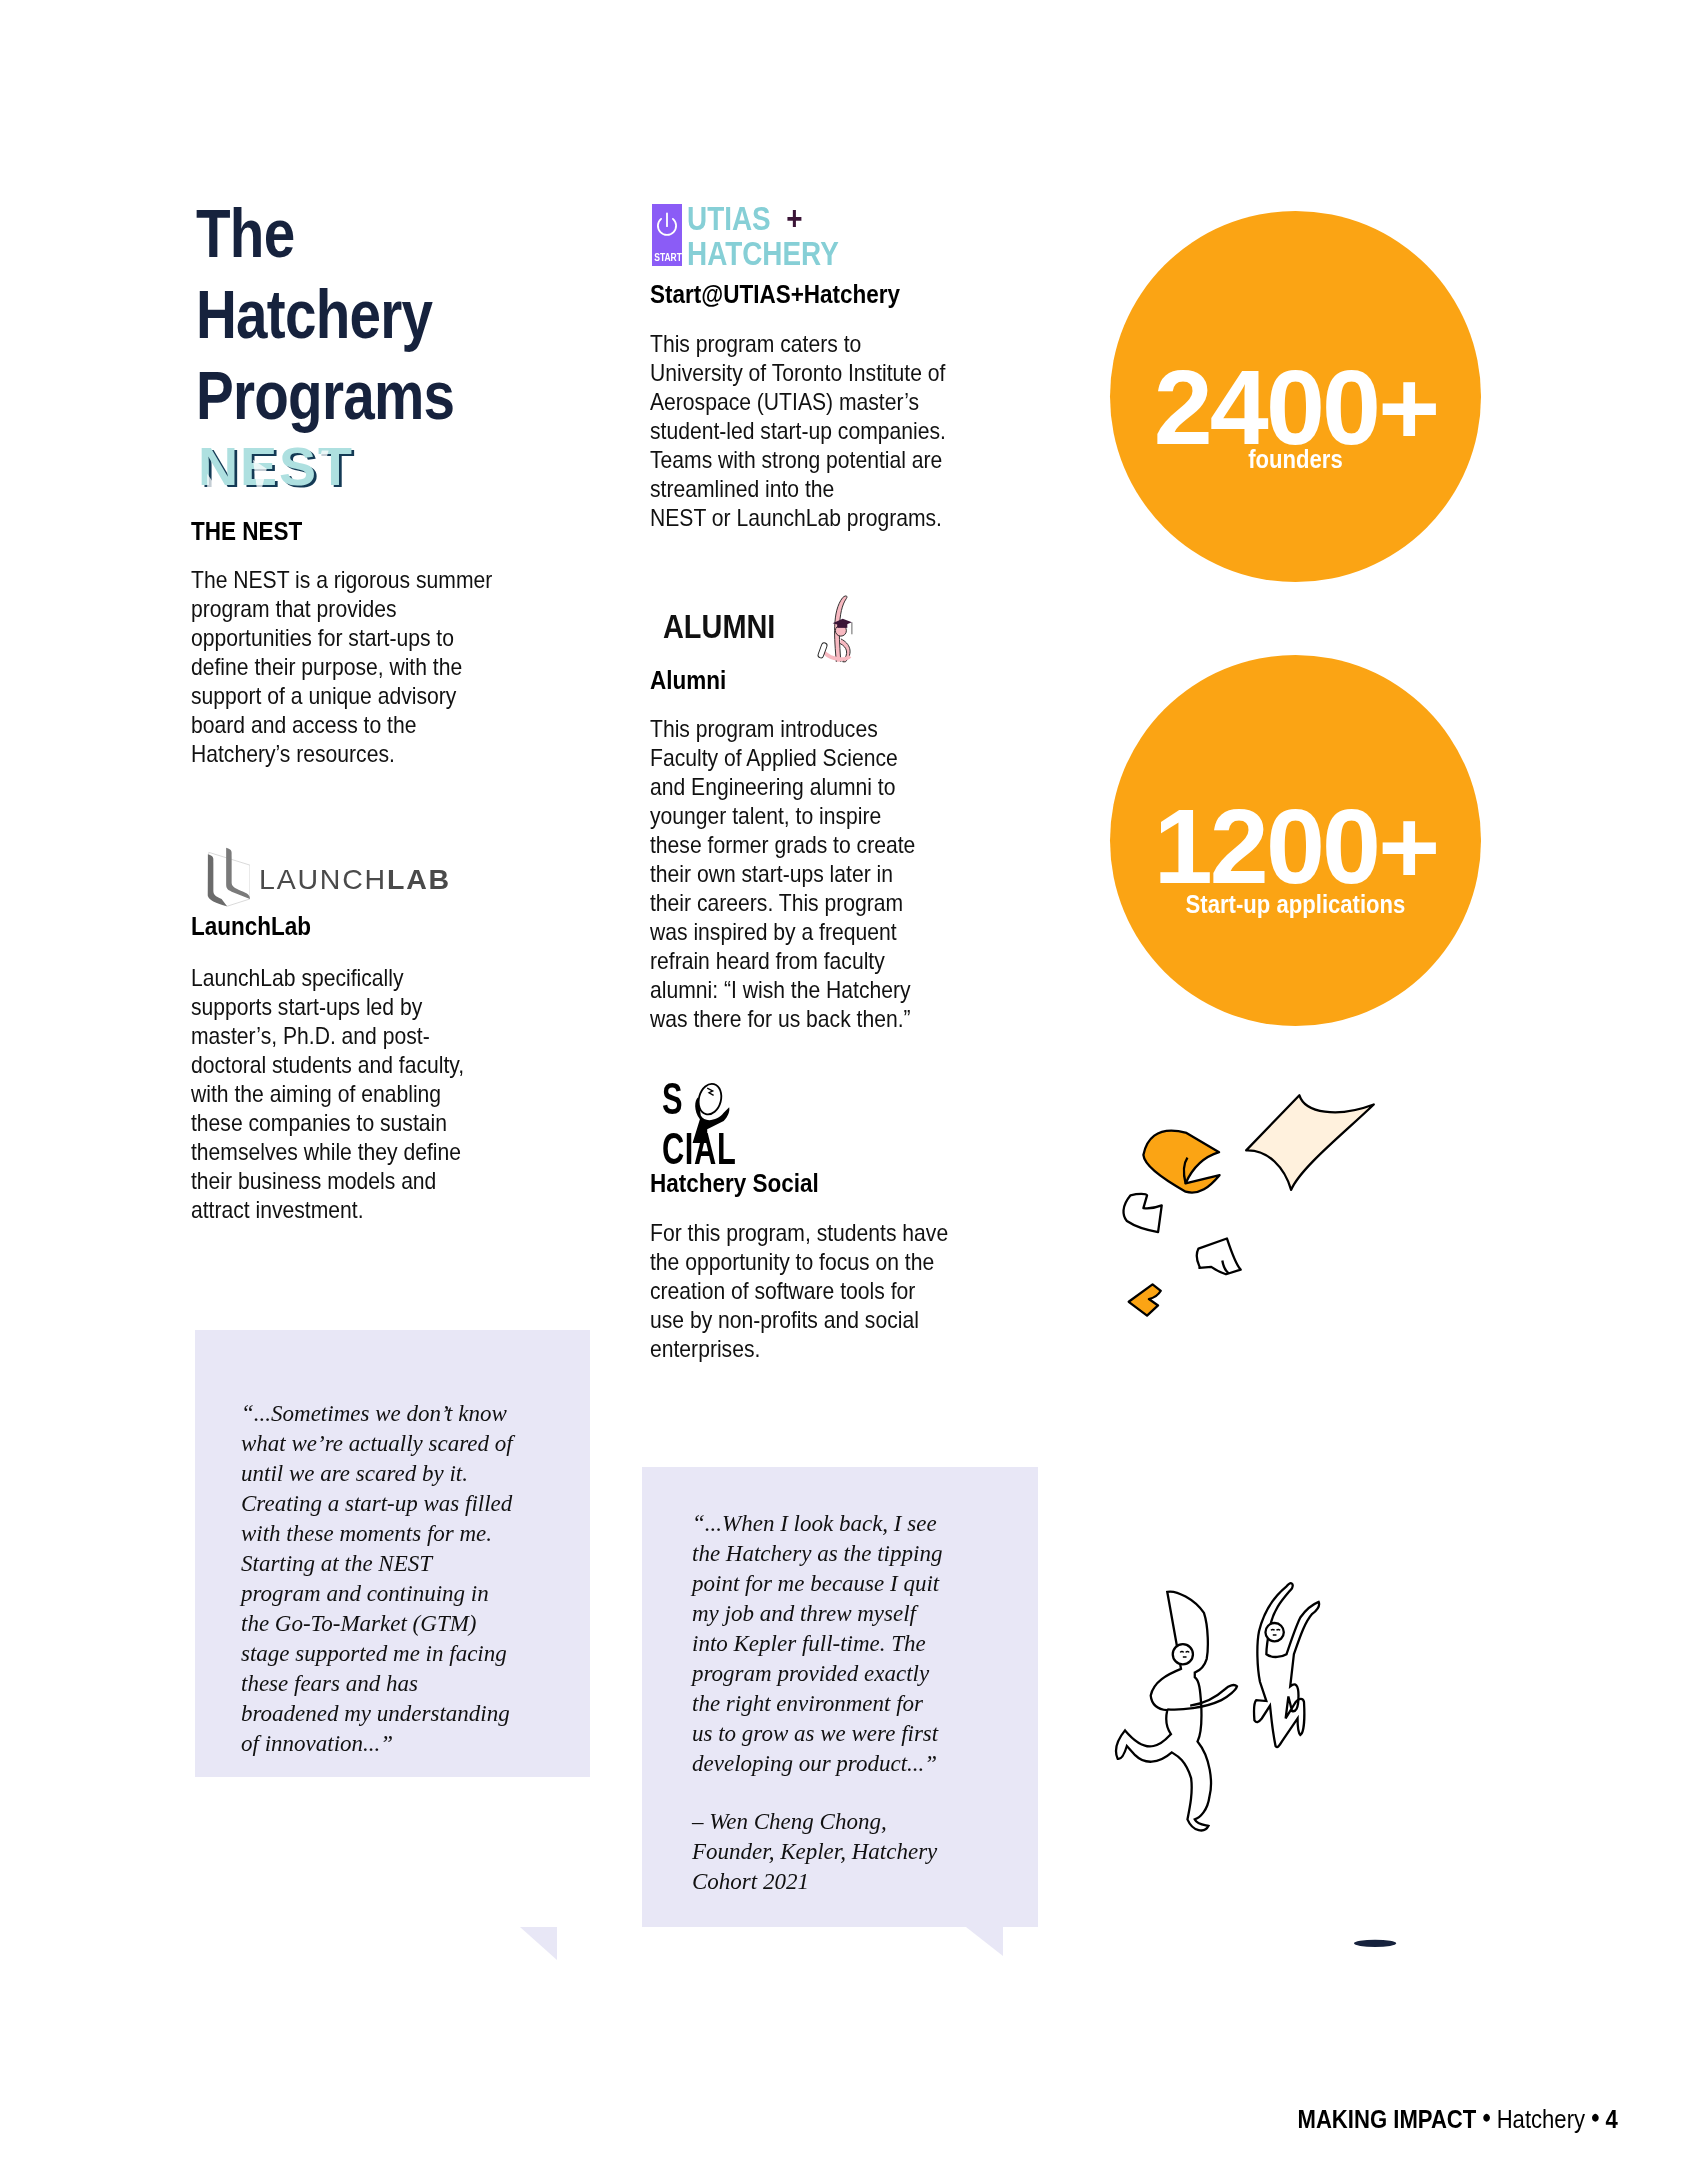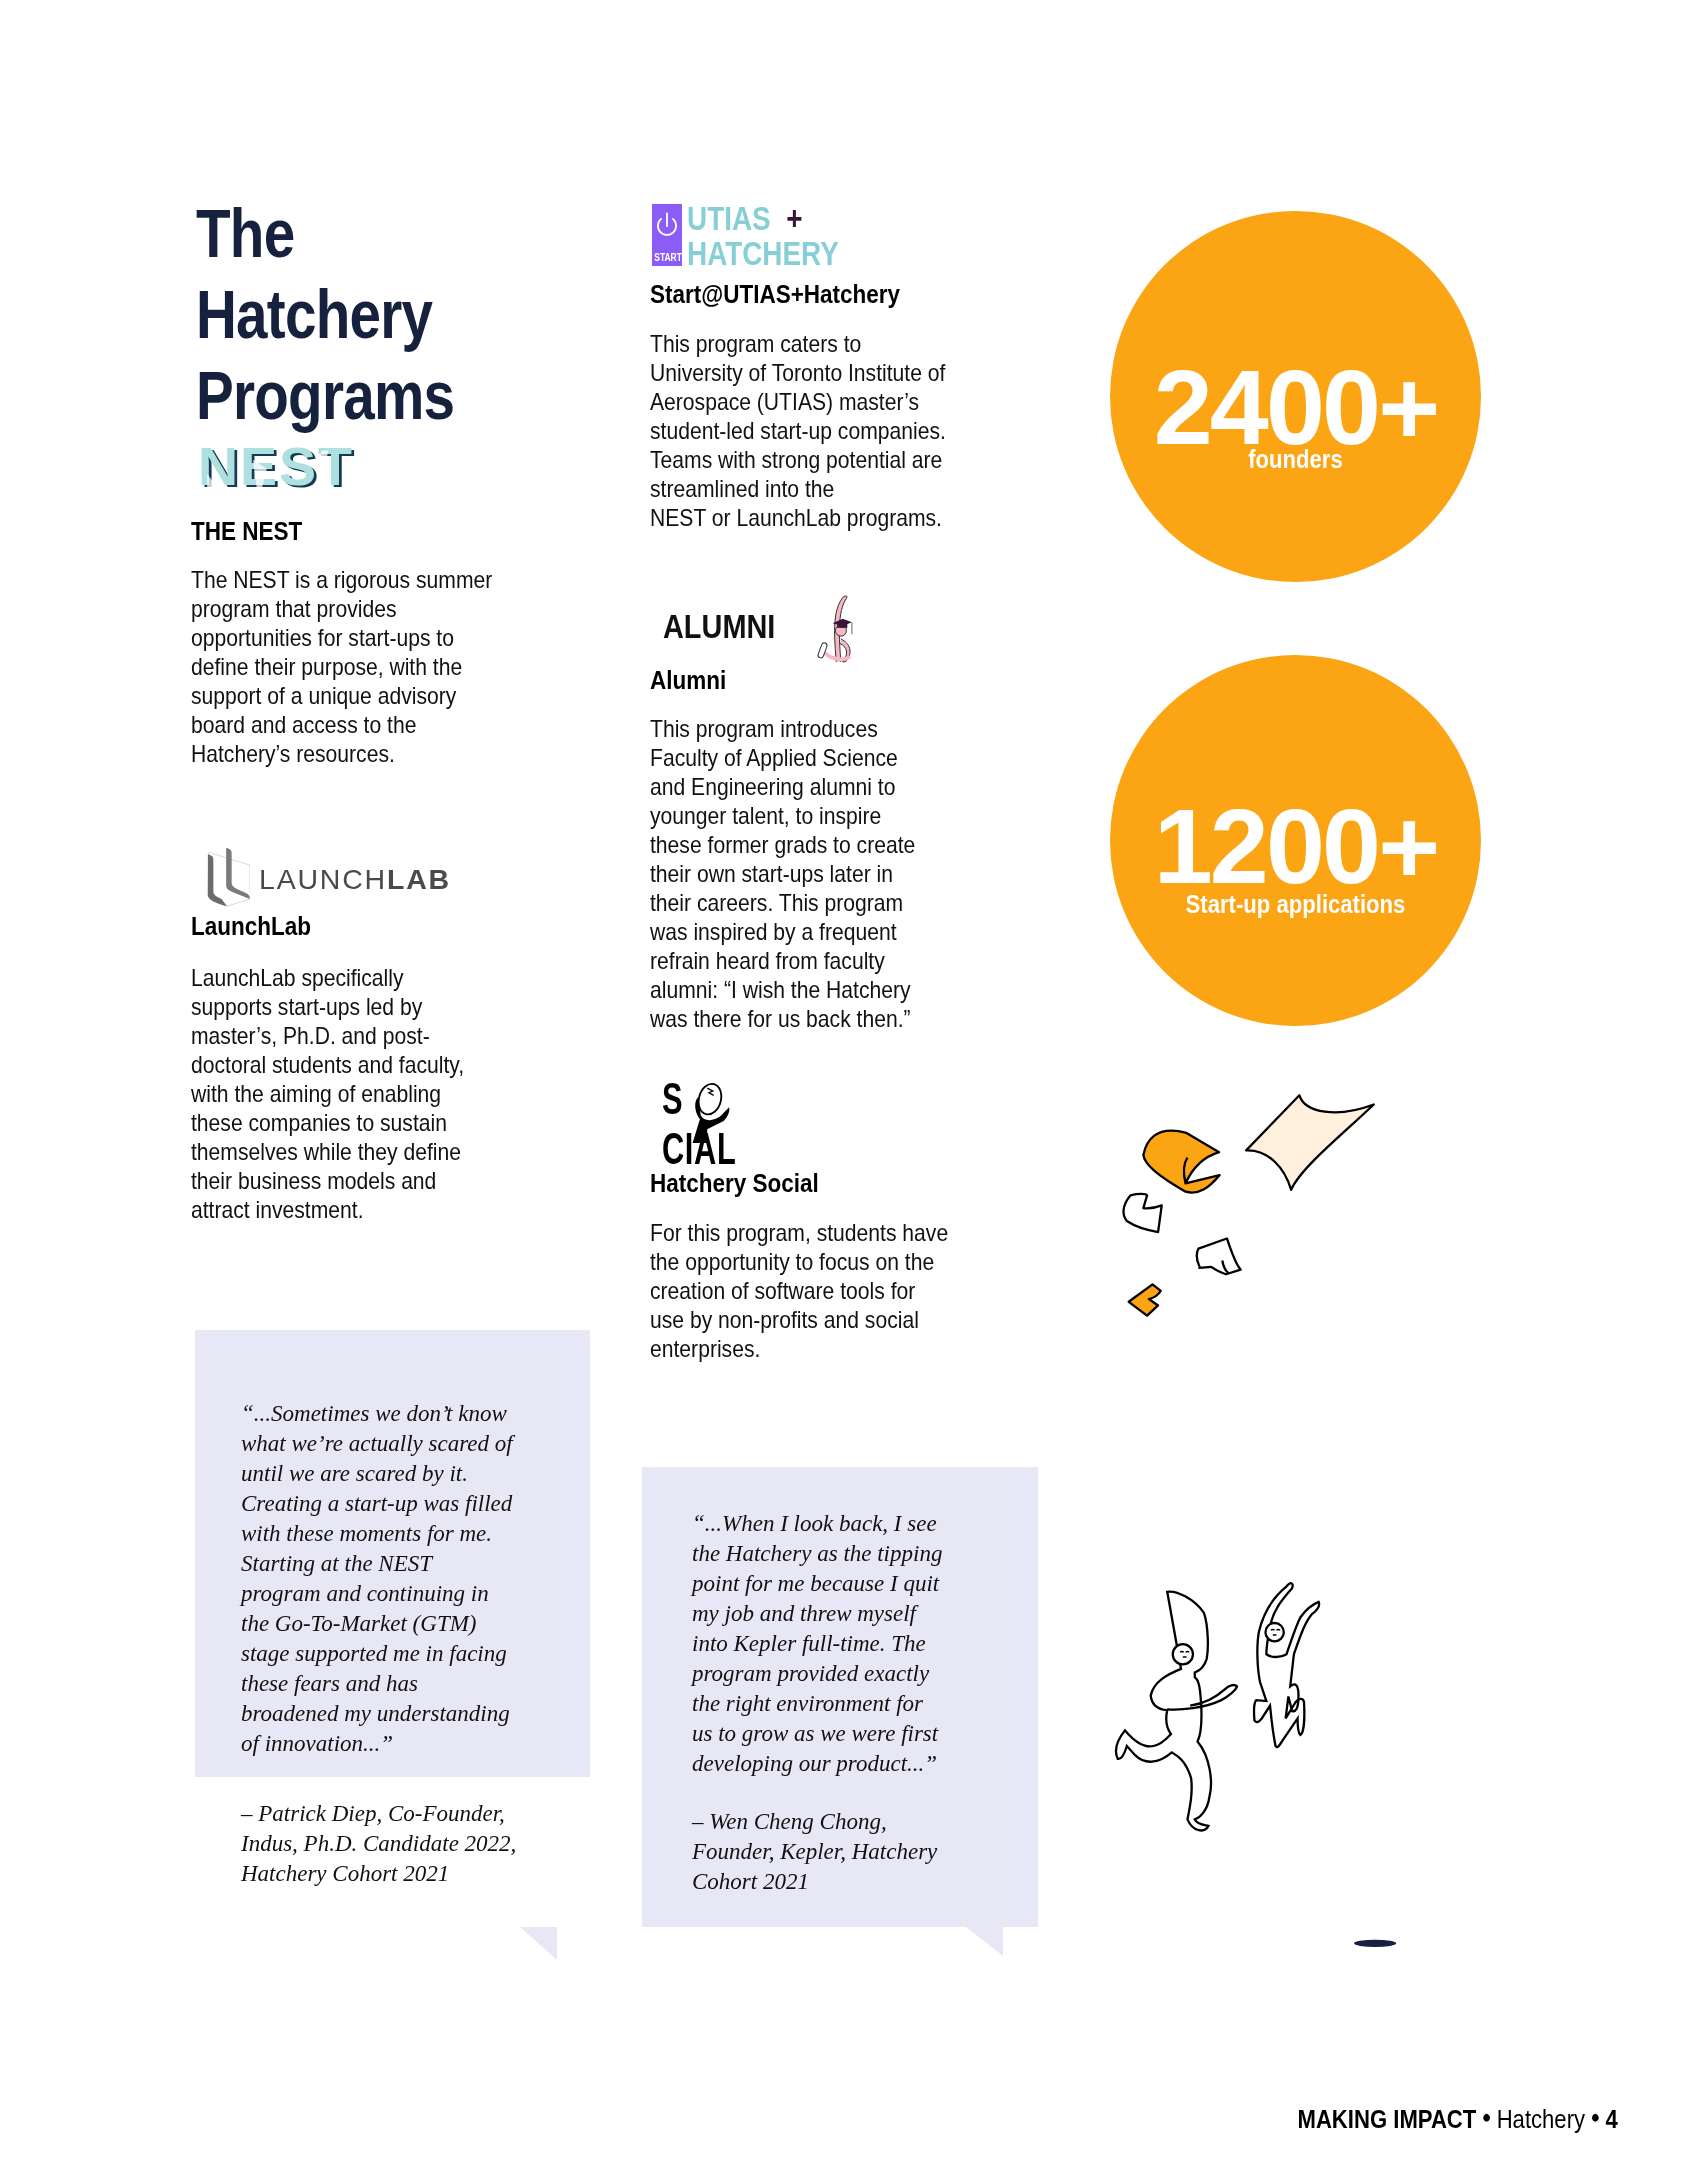--- a/index.html
+++ b/index.html
@@ -170,23 +170,20 @@
 until we are scared by it.
 Creating a start-up was filled
 with these moments for me.
 Starting at the NEST
 program and continuing in
 the Go-To-Market (GTM)
 stage supported me in facing
 these fears and has
 broadened my understanding
 of innovation...”</div>
-  <div class="quote-text" style="left:46px;top:469px;width:340px;">– Patrick Diep, Co-Founder,
-Indus, Ph.D. Candidate 2022,
-Hatchery Cohort 2021</div>
 </div>
 <div class="quote-tail abs" style="left:520px;top:1927px;border-left:37px solid transparent;border-top:33px solid #e8e7f6;"></div>
 
 <div class="quote-box" style="left:642px;top:1467px;width:396px;height:460px;">
   <div class="quote-text" style="left:50px;top:42px;width:340px;">“...When I look back, I see
 the Hatchery as the tipping
 point for me because I quit
 my job and threw myself
 into Kepler full-time. The
 program provided exactly

